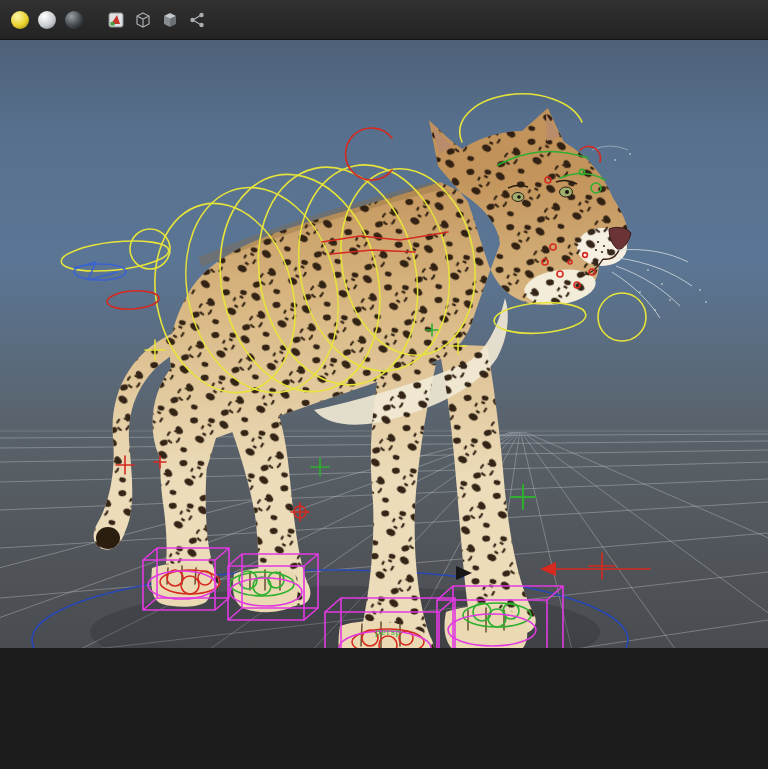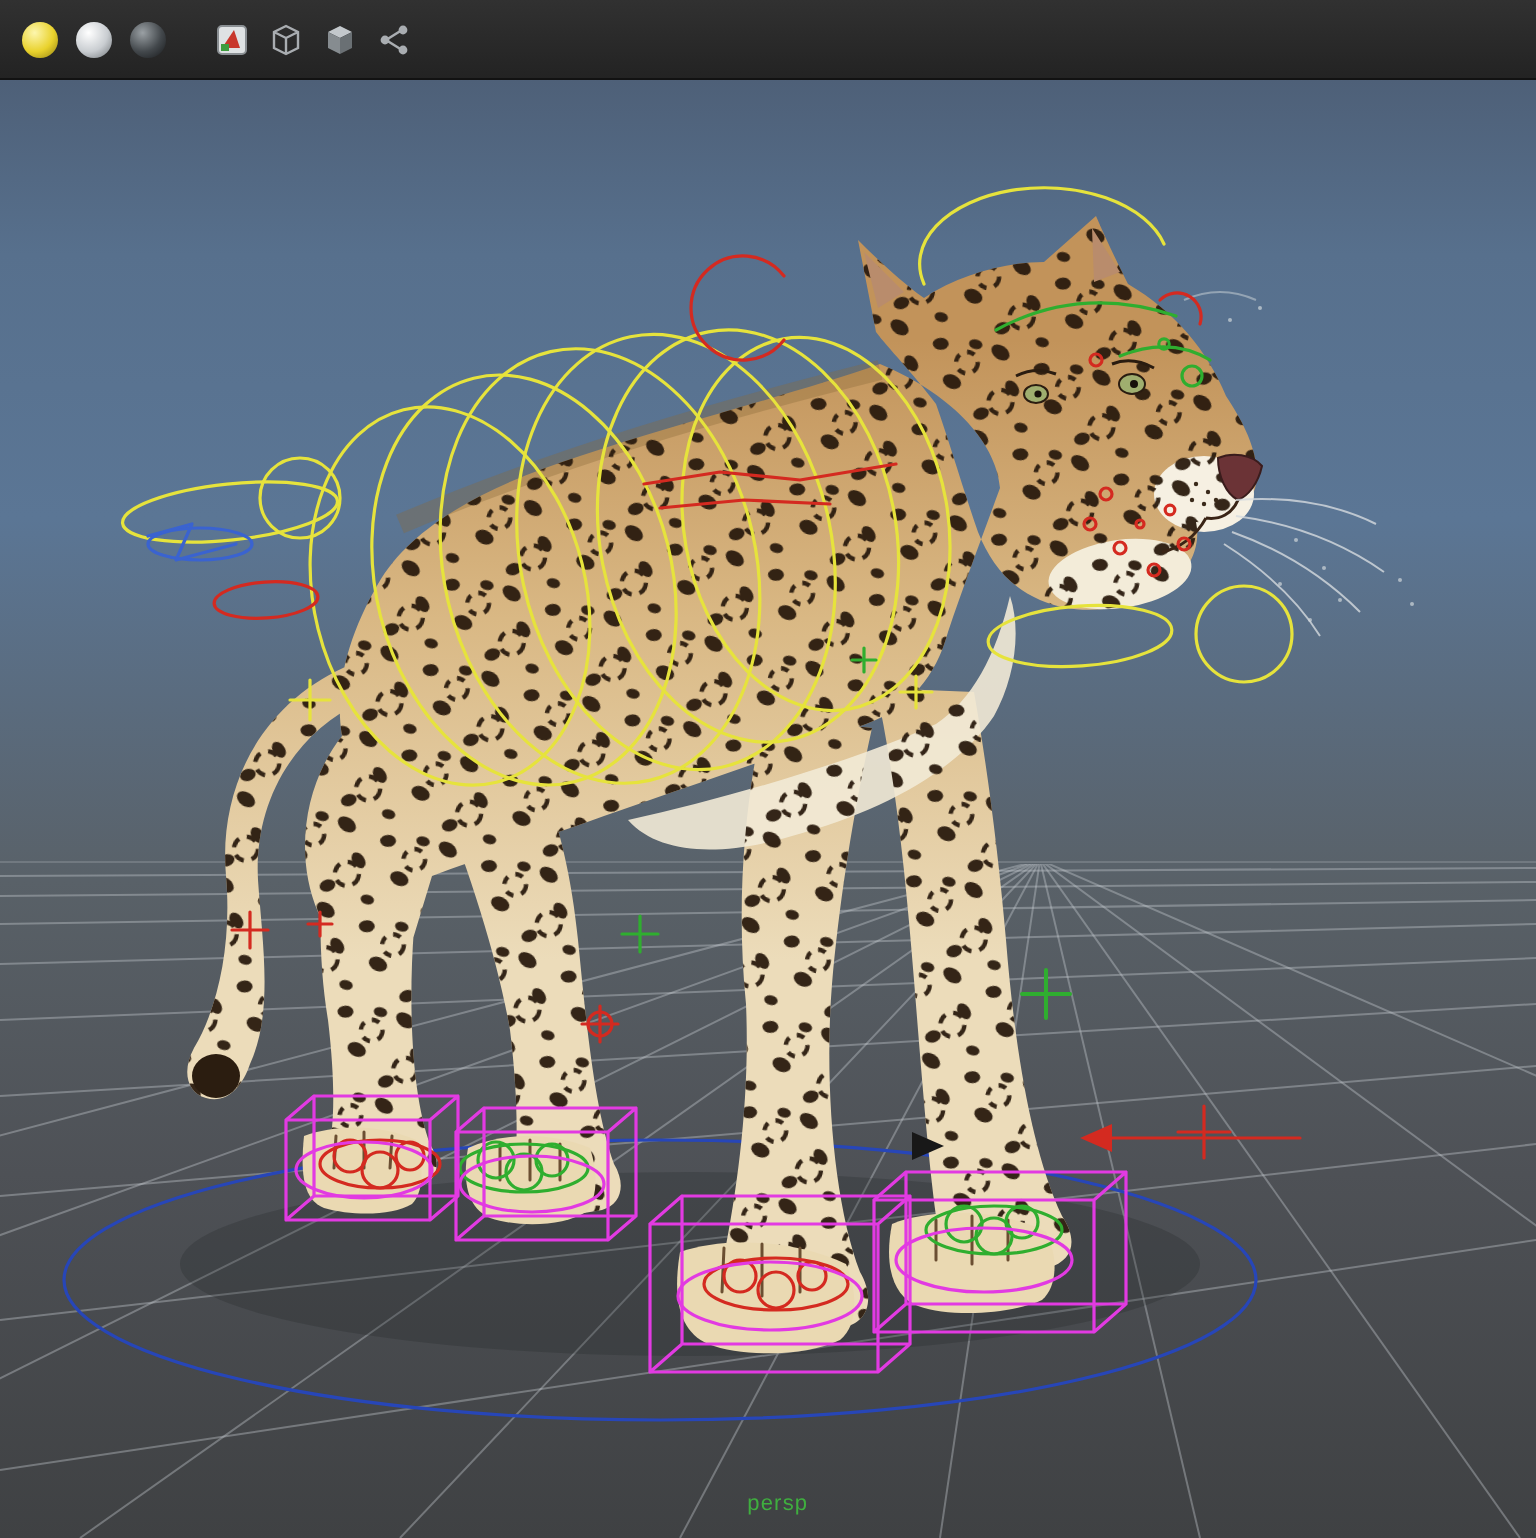--- a/index.html
+++ b/index.html
@@ -1,16 +1,16 @@
 <!DOCTYPE html>
 <html style="--background-top: #4e6078; --background-mid: #5b7695; --background-bottom: #3f4143; --grid: #c8cdd2; --label: #3fae3f; --rig-yellow: #e6e33c; --rig-red: #d42a20; --rig-green: #2fae2f; --rig-magenta: #e23ae2; --rig-blue: #2746b8; --selection-blue: #3a63d0;"><head>
 <meta charset="utf-8">
 <style>
   html,body{margin:0;padding:0;background:#1c1c1c;font-family:"Liberation Sans",sans-serif;}
-  .stage{position:relative;width:768px;height:769px;overflow:hidden;background:#3f4143;}
+  .stage{position:relative;width:768px;height:648px;overflow:hidden;background:#3f4143;font-family:Liberation Serif, serif;}
 
   
   .toolbar{position:absolute;top:0;left:0;right:0;height:40px;z-index:5;
     background:linear-gradient(#313131,#232323);
     border-bottom:1px solid #121212;
     display:flex;align-items:center;gap:5px;padding:0 9px;box-sizing:border-box;}
   .tb-icon{width:22px;height:22px;display:flex;align-items:center;justify-content:center;cursor:pointer;border-radius:3px;}
   .sphere{width:18px;height:18px;border-radius:50%;}
   .sphere.yellow{background:radial-gradient(circle at 35% 30%,#fdf6ae,#e9d22c 55%,#8f7d12);}
   .sphere.light{background:radial-gradient(circle at 35% 30%,#ffffff,#c9cdd1 55%,#6d7276);}

